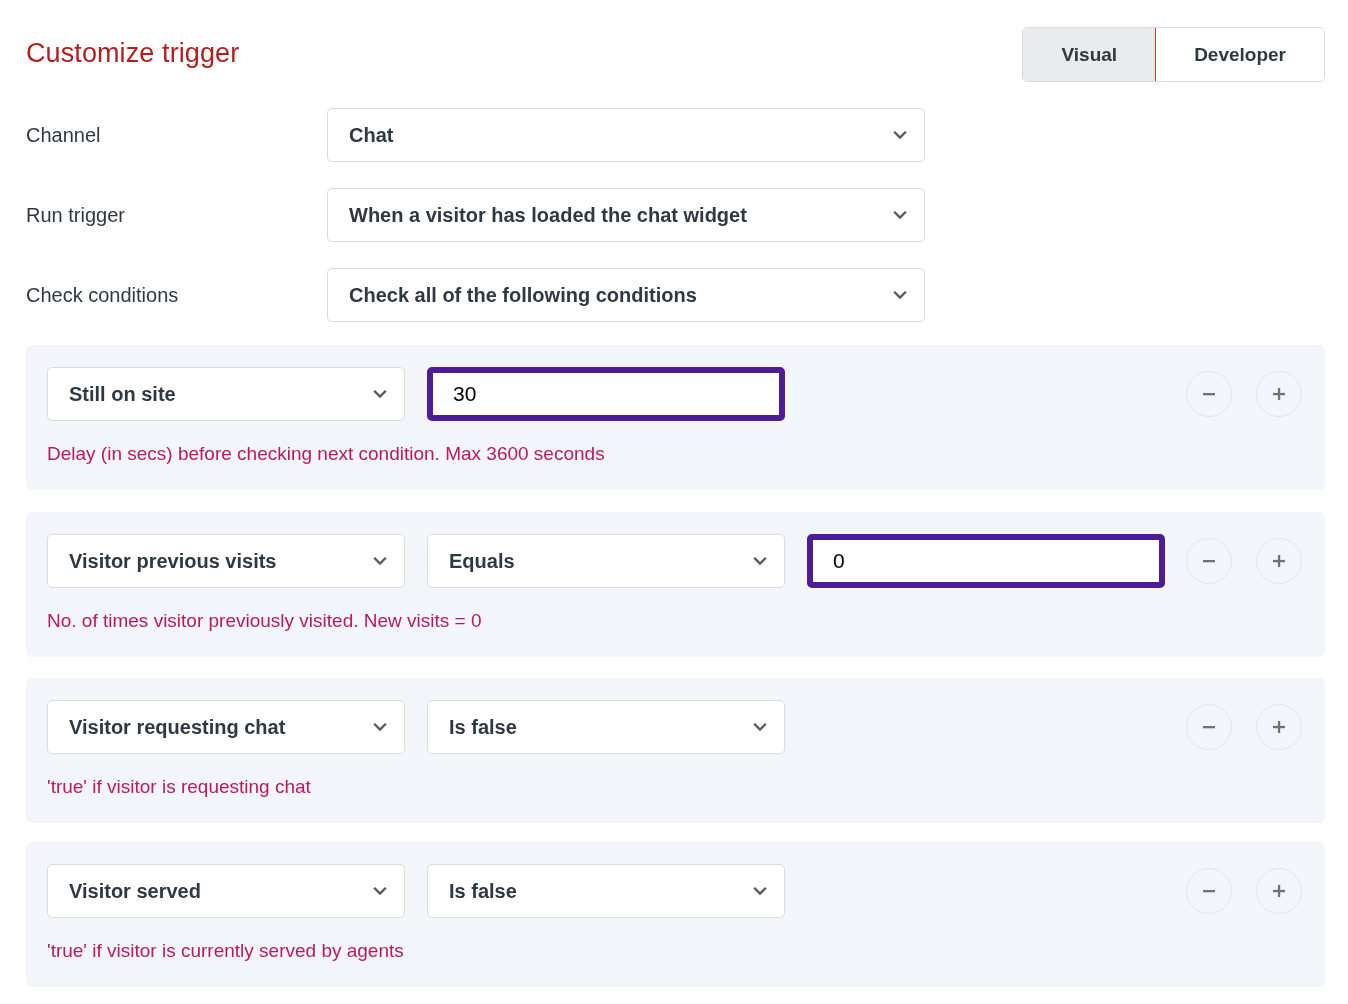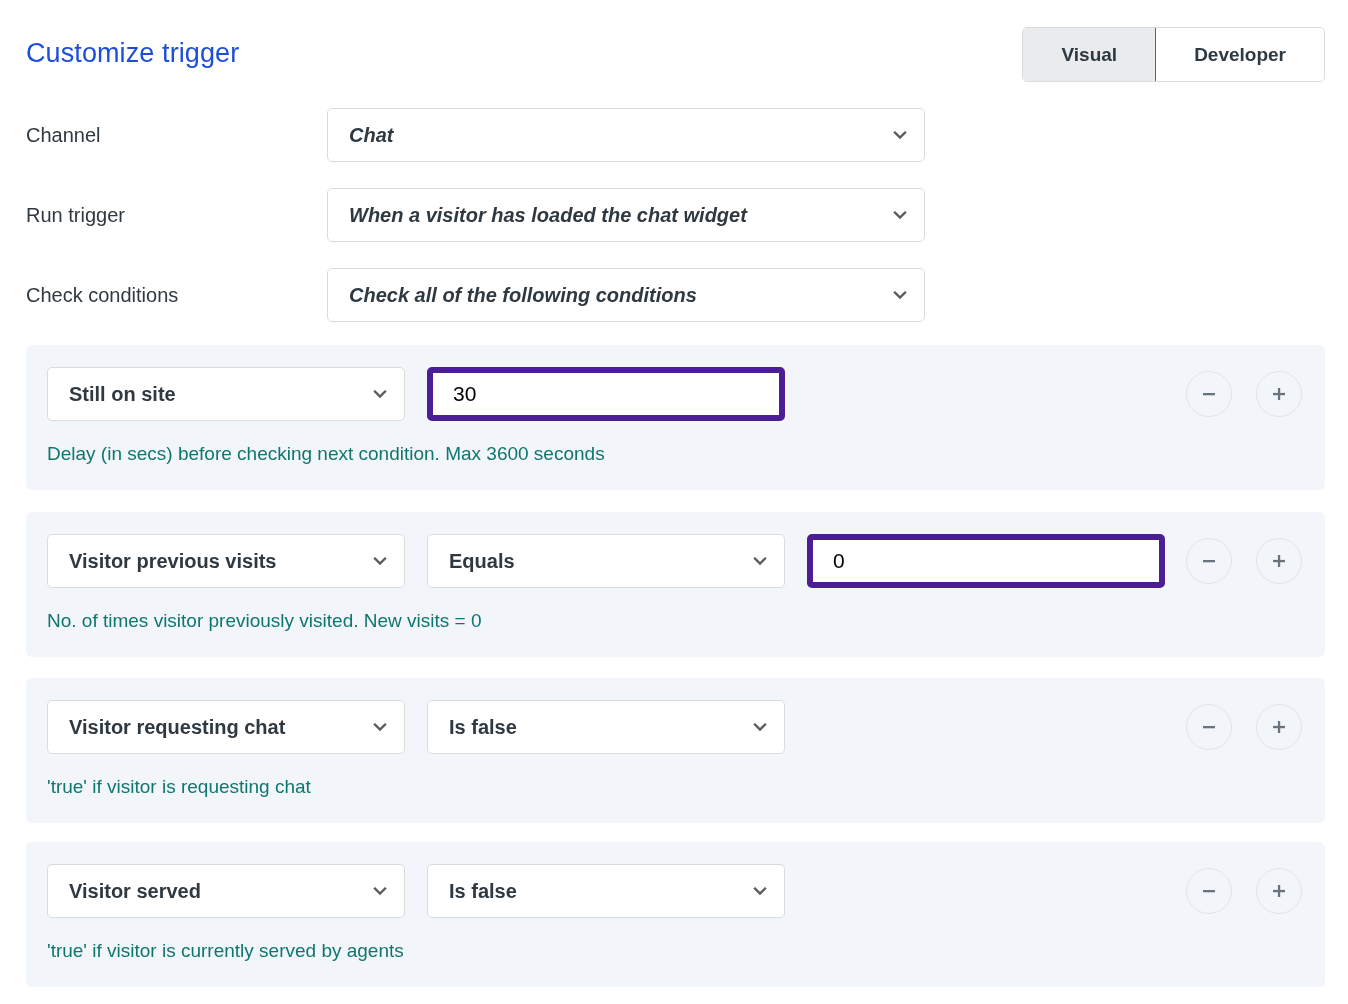--- a/index.html
+++ b/index.html
@@ -19,21 +19,21 @@
     background: #ffffff;
   }
 
   
   .page-title {
     position: absolute;
     left: 26px;
     top: 38px;
     font-size: 27px;
     font-weight: 400;
-    color: #1d4ed8;
+    color: #b91c1c;
     letter-spacing: 0.1px;
     white-space: nowrap;
   }
 
   .mode-switch {
     position: absolute;
     right: 23px;
     top: 27px;
     display: flex;
     border: 1px solid #d8dcde;
@@ -75,21 +75,20 @@
     font-weight: 400;
     color: #2f3941;
     white-space: nowrap;
   }
   .form-row .field-wrap {
     position: absolute;
     left: 327px;
     width: 598px;
     top: 0;
     height: 54px;
-    font-style: italic;
   }
 
   
   .sel {
     position: relative;
     height: 54px;
     background: #ffffff;
     border: 1px solid #d8dcde;
     border-radius: 5px;
     display: flex;
@@ -148,21 +147,21 @@
   .cond .c-slot { position: absolute; top: 0; height: 54px; }
   .slot-a { left: 21px;  width: 358px; }
   .slot-b { left: 401px; width: 358px; }
   .slot-c { left: 781px; width: 358px; }
 
   .hint {
     position: absolute;
     left: 21px;
     font-size: 19px;
     font-weight: 400;
-    color: #0f766e;
+    color: #be185d;
     white-space: nowrap;
   }
 
   .step-btns {
     position: absolute;
     top: 4px;
     display: flex;
     gap: 24px;
   }
   .circ-btn {

